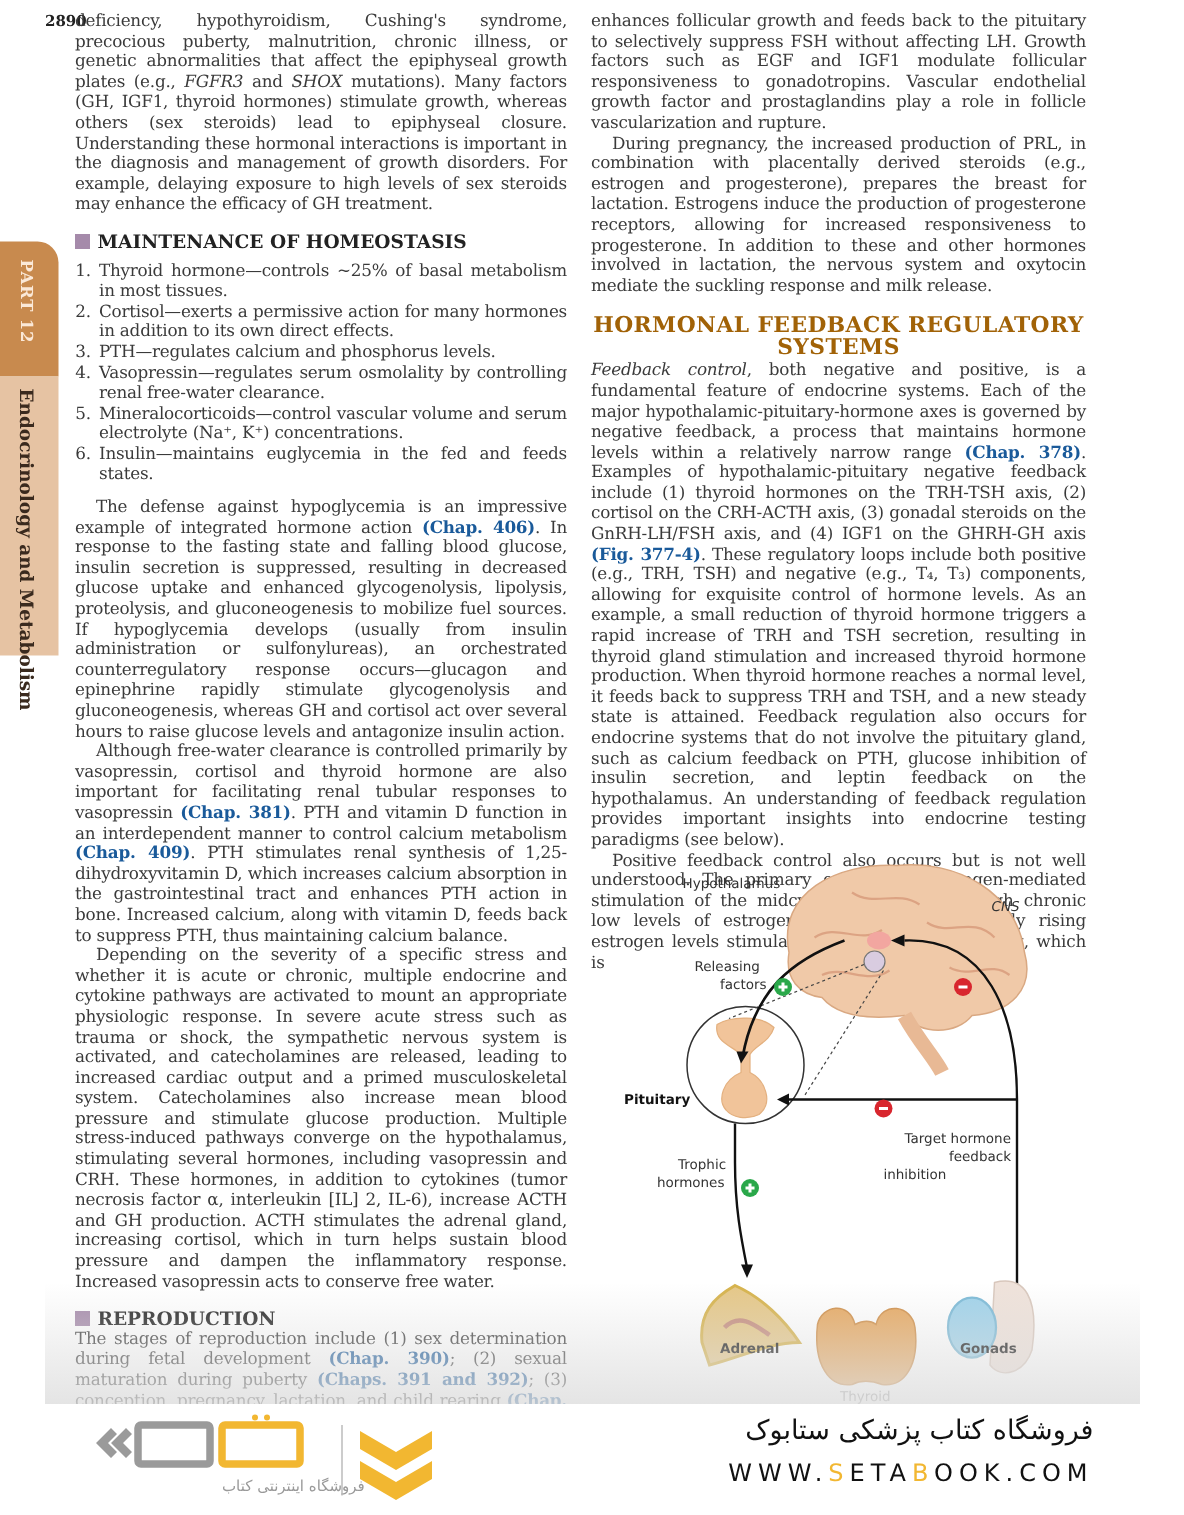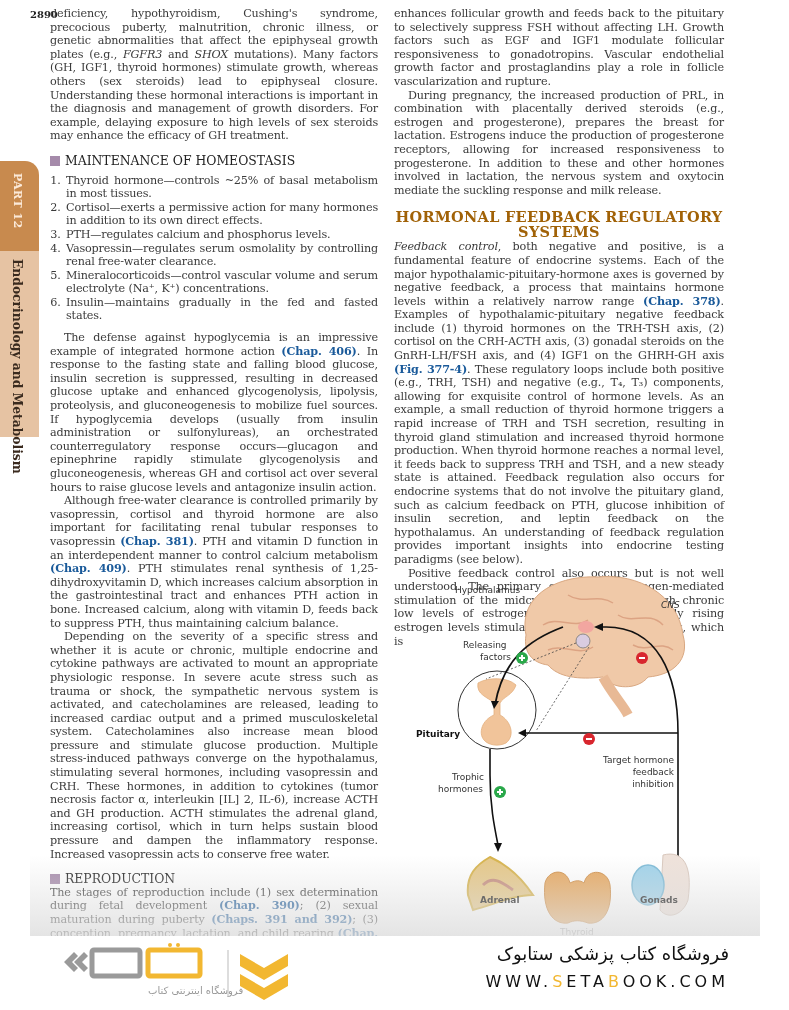--- a/index.html
+++ b/index.html
@@ -6,21 +6,21 @@
   body { width:789px; height:1010px; position:relative; overflow:hidden;
          font-family:"DejaVu Serif", "Liberation Serif", serif; color:#3a3a3a; }
   .page-num { position:absolute; left:30px; top:9px; font-size:10px; font-weight:bold; color:#222; }
   .col { position:absolute; font-size:11.2px; line-height:13.6px; text-align:justify; letter-spacing:-0.15px; }
   .col-left { left:50px; top:7px; width:328px; }
   .col-right { left:394px; top:7px; width:330px; }
   .col p { margin:0; }
   .indent { text-indent:14px; }
   .xref { color:#1a5a9a; font-weight:bold; }
   .it { font-style:italic; }
-  .h-section { font-weight:normal; font-size:12.4px; color:#222; margin:11px 0 0 0; letter-spacing:0; }
+  .h-section { font-weight:bold; font-size:12.4px; color:#222; margin:11px 0 0 0; letter-spacing:0; }
   .h-square { display:inline-block; width:10px; height:10px; background:#a58aaa; margin-right:5px; vertical-align:-1px; }
   .h-major { font-weight:bold; font-size:14.5px; line-height:15px; color:#a16207; margin:12px 0 1px 0; letter-spacing:0.3px; text-align:center; }
   ol.items { margin:6px 0 0 0; padding:0 0 0 14px; }
   ol.items li { margin:0; padding-left:2px; }
   .gap { height:8px; }
   .sidetab { position:absolute; left:0; top:161px; width:39px; height:276px; }
   .tab-top { position:absolute; left:0; top:0; width:39px; height:90px; background:#c88a4e; border-top-right-radius:14px; }
   .tab-bot { position:absolute; left:0; top:90px; width:39px; height:186px; background:#e6c3a3; }
   .tab-text { position:absolute; writing-mode:vertical-rl; font-weight:bold; white-space:nowrap; }
   .tab-part { left:11px; top:12px; color:#fbe9d8; font-size:11px; letter-spacing:0.5px; }
@@ -54,21 +54,21 @@
     <span>deficiency, hypothyroidism, Cushing's syndrome, precocious puberty, malnutrition, chronic illness, or genetic abnormalities that affect the epiphyseal growth plates (e.g., </span><span class="it">FGFR3</span><span> and </span><span class="it">SHOX</span><span> mutations). Many factors (GH, IGF1, thyroid hormones) stimulate growth, whereas others (sex steroids) lead to epiphyseal closure. Understanding these hormonal interactions is important in the diagnosis and management of growth disorders. For example, delaying exposure to high levels of sex steroids may enhance the efficacy of GH treatment.</span>
   </p>
 
   <div class="h-section"><span class="h-square"></span><span>MAINTENANCE OF HOMEOSTASIS</span></div>
   <ol class="items">
     <li>Thyroid hormone—controls ~25% of basal metabolism in most tissues.</li>
     <li>Cortisol—exerts a permissive action for many hormones in addition to its own direct effects.</li>
     <li>PTH—regulates calcium and phosphorus levels.</li>
     <li>Vasopressin—regulates serum osmolality by controlling renal free-water clearance.</li>
     <li>Mineralocorticoids—control vascular volume and serum electrolyte (Na⁺, K⁺) concentrations.</li>
-    <li>Insulin—maintains gradually in the fed and fasted states.</li>
+    <li>Insulin—maintains euglycemia in the fed and feeds states.</li>
   </ol>
   <div class="gap"></div>
   <p class="indent"><span>The defense against hypoglycemia is an impressive example of integrated hormone action </span><span class="xref">(Chap. 406)</span><span>. In response to the fasting state and falling blood glucose, insulin secretion is suppressed, resulting in decreased glucose uptake and enhanced glycogenolysis, lipolysis, proteolysis, and gluconeogenesis to mobilize fuel sources. If hypoglycemia develops (usually from insulin administration or sulfonylureas), an orchestrated counterregulatory response occurs—glucagon and epinephrine rapidly stimulate glycogenolysis and gluconeogenesis, whereas GH and cortisol act over several hours to raise glucose levels and antagonize insulin action.</span></p>
   <p class="indent"><span>Although free-water clearance is controlled primarily by vasopressin, cortisol and thyroid hormone are also important for facilitating renal tubular responses to vasopressin </span><span class="xref">(Chap. 381)</span><span>. PTH and vitamin D function in an interdependent manner to control calcium metabolism </span><span class="xref">(Chap. 409)</span><span>. PTH stimulates renal synthesis of 1,25-dihydroxyvitamin D, which increases calcium absorption in the gastrointestinal tract and enhances PTH action in bone. Increased calcium, along with vitamin D, feeds back to suppress PTH, thus maintaining calcium balance.</span></p>
   <p class="indent">Depending on the severity of a specific stress and whether it is acute or chronic, multiple endocrine and cytokine pathways are activated to mount an appropriate physiologic response. In severe acute stress such as trauma or shock, the sympathetic nervous system is activated, and catecholamines are released, leading to increased cardiac output and a primed musculoskeletal system. Catecholamines also increase mean blood pressure and stimulate glucose production. Multiple stress-induced pathways converge on the hypothalamus, stimulating several hormones, including vasopressin and CRH. These hormones, in addition to cytokines (tumor necrosis factor α, interleukin [IL] 2, IL-6), increase ACTH and GH production. ACTH stimulates the adrenal gland, increasing cortisol, which in turn helps sustain blood pressure and dampen the inflammatory response. Increased vasopressin acts to conserve free water.</p>
 
   <div class="h-section"><span class="h-square"></span><span>REPRODUCTION</span></div>
   <p><span>The stages of reproduction include (1) sex determination during fetal development </span><span class="xref">(Chap. 390)</span><span>; (2) sexual maturation during puberty </span><span class="xref">(Chaps. 391 and 392)</span><span>; (3) conception, pregnancy, lactation, and child rearing </span><span class="xref">(Chap. 392)</span><span>; and (4) cessation of reproductive capability at menopause </span><span class="xref">(Chap. 395)</span><span>. Each of these stages involves an orchestrated interplay of multiple hormones, a phenomenon well illustrated by the dynamic hormonal changes that occur during each 28-day menstrual cycle. In the early follicular phase, pulsatile secretion of LH and FSH stimulates the progressive maturation of the ovarian follicle. This results in gradually increasing estrogen and progesterone levels, lead-</span></p>
 </div>
 
@@ -146,21 +146,21 @@
   </svg>
   <div class="fig-label" style="left:57px;top:20px;">Hypothalamus</div>
   <div class="fig-label" style="left:263px;top:35px;font-style:italic;">CNS</div>
   <div class="fig-label" style="left:65px;top:75px;text-align:right;">Releasing</div>
   <div class="fig-label" style="left:82px;top:87px;">factors</div>
   <div class="fig-label bold" style="left:18px;top:164px;">Pituitary</div>
   <div class="fig-label" style="left:54px;top:207px;">Trophic</div>
   <div class="fig-label" style="left:40px;top:219px;">hormones</div>
   <div class="fig-label" style="left:204px;top:190px;text-align:right;width:72px;">Target hormone</div>
   <div class="fig-label" style="left:204px;top:202px;text-align:right;width:72px;">feedback</div>
-  <div class="fig-label" style="left:204px;top:214px;text-align:right;width:72px;">inhibition</div>
+  <div class="fig-label" style="left:191px;top:214px;width:72px;">inhibition</div>
   <div class="fig-label bold" style="left:82px;top:330px;">Adrenal</div>
   <div class="fig-label bold" style="left:242px;top:330px;">Gonads</div>
   <div class="fig-label" style="left:162px;top:362px;color:#999;">Thyroid</div>
 </div>
 
 <div class="fade"></div>
 
 <div class="banner">
   <svg class="logo" viewBox="0 0 250 62">
     <g fill="#9a9a9a">

